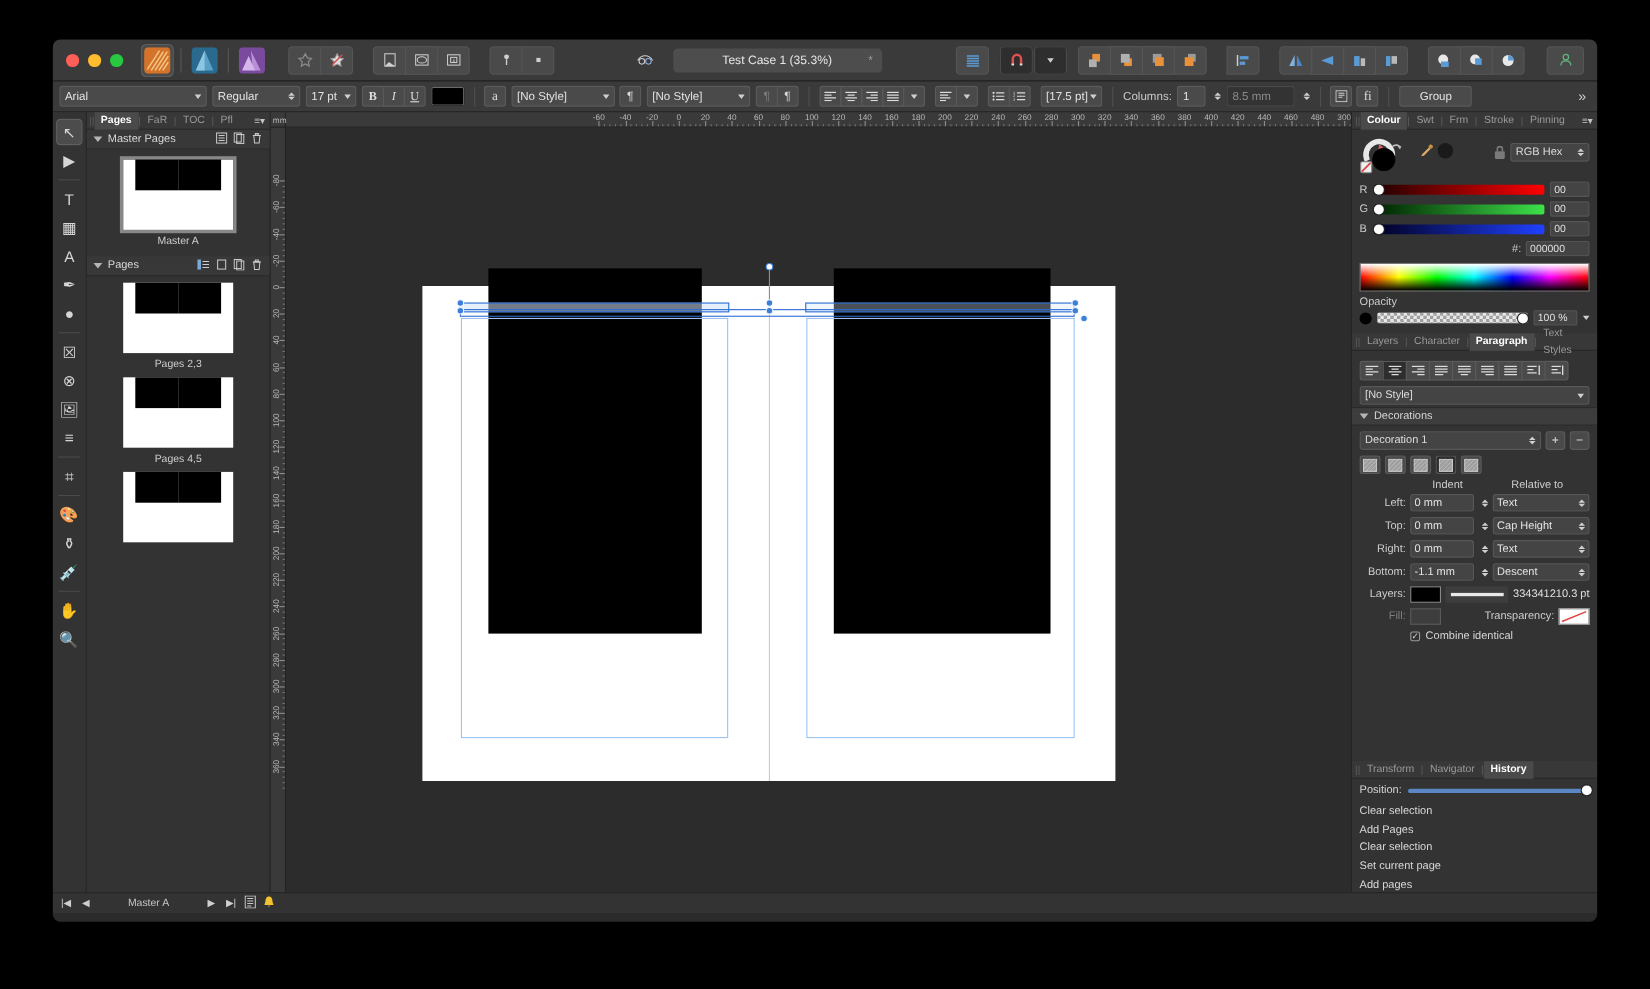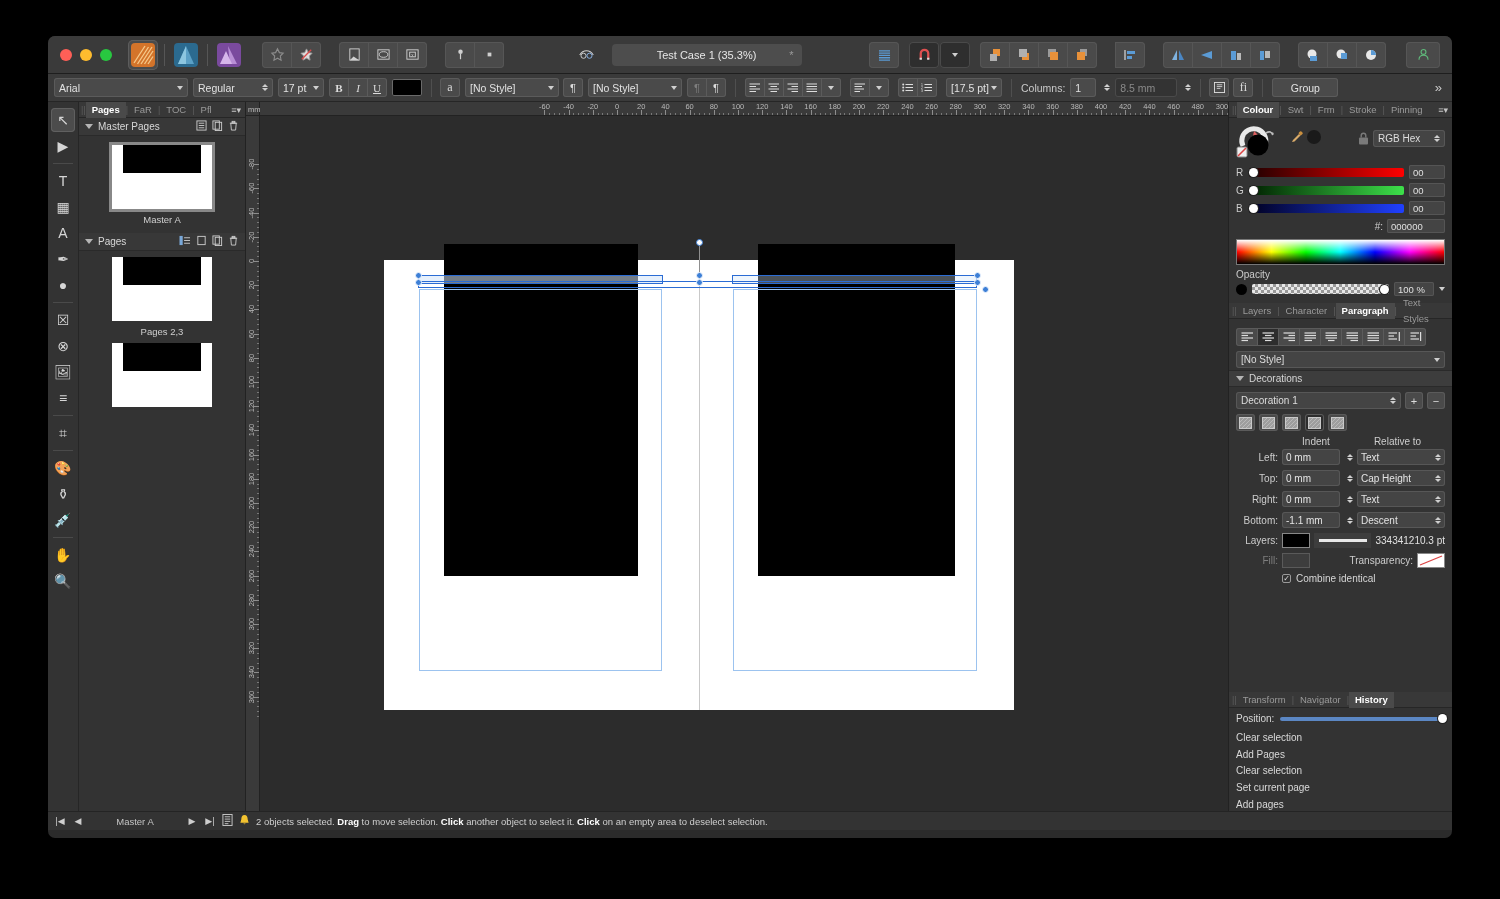--- a/index.html
+++ b/index.html
@@ -694,20 +694,31 @@
               <div class="thumbwrap" style="padding-top: 6px;">
                 <div class="thumb-spread">
                   <div style="width:50px;height:100%;position:relative">
                     <div style="position:absolute;left:11px;top:0;width:39px;height:28px;background:#000"></div>
                   </div>
                   <div style="width:50px;height:100%;position:relative">
                     <div style="position:absolute;left:0;top:0;width:39px;height:28px;background:#000"></div>
                   </div>
                 </div>
                 <div class="tcap">Pages 2,3</div>
+              </div>
+              <div class="thumbwrap" style="padding-top: 6px;">
+                <div class="thumb-spread">
+                  <div style="width:50px;height:100%;position:relative">
+                    <div style="position:absolute;left:11px;top:0;width:39px;height:28px;background:#000"></div>
+                  </div>
+                  <div style="width:50px;height:100%;position:relative">
+                    <div style="position:absolute;left:0;top:0;width:39px;height:28px;background:#000"></div>
+                  </div>
+                </div>
+                <div class="tcap">Pages 4,5</div>
               </div>
               <div class="thumbwrap" style="padding-top: 6px;">
                 <div class="thumb-spread">
                   <div style="width:50px;height:100%;position:relative">
                     <div style="position:absolute;left:11px;top:0;width:39px;height:28px;background:#000"></div>
                   </div>
                   <div style="width:50px;height:100%;position:relative">
                     <div style="position:absolute;left:0;top:0;width:39px;height:28px;background:#000"></div>
                   </div>
                 </div>
@@ -1500,19 +1511,16 @@
               <line x1="3" y1="5.5" x2="9" y2="5.5"></line>
               <line x1="3" y1="8" x2="9" y2="8"></line>
               <line x1="3" y1="10.5" x2="7" y2="10.5"></line>
             </g>
           </svg></span>
     <span>
       <svg width="11" height="12" viewBox="0 0 12 13">
             <path d="M6 1 C8.5 1 9.5 3 9.5 6 L10.5 9.5 H1.5 L2.5 6 C2.5 3 3.5 1 6 1 Z" fill="#f2c230"></path>
       <path d="M4.8 10.3 a1.3 1.3 0 0 0 2.4 0" fill="#f2c230"></path>
           </svg></span>
-    <span class="statusmsg">
-      <span>2 objects selected. </span><b>Drag</b><span> to move selection. </span><b>Click</b><span> another object to select it. </span><b>Click</b><span> on an empty area to deselect selection.</span>
-    </span>
   </div>
 
 </div>
 </div>
 
 </body></html>

